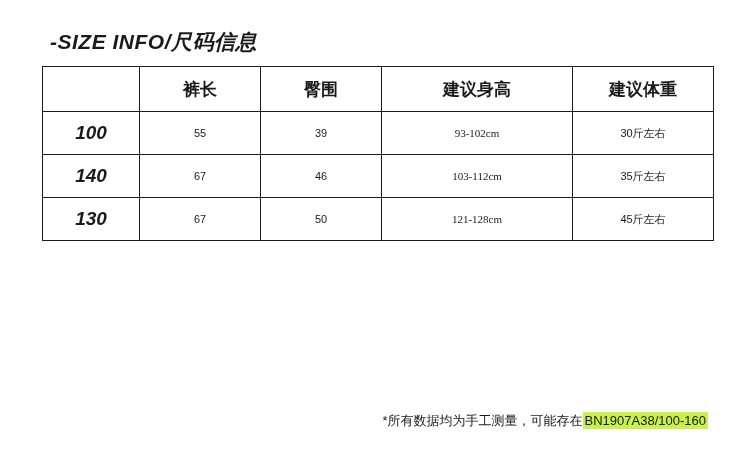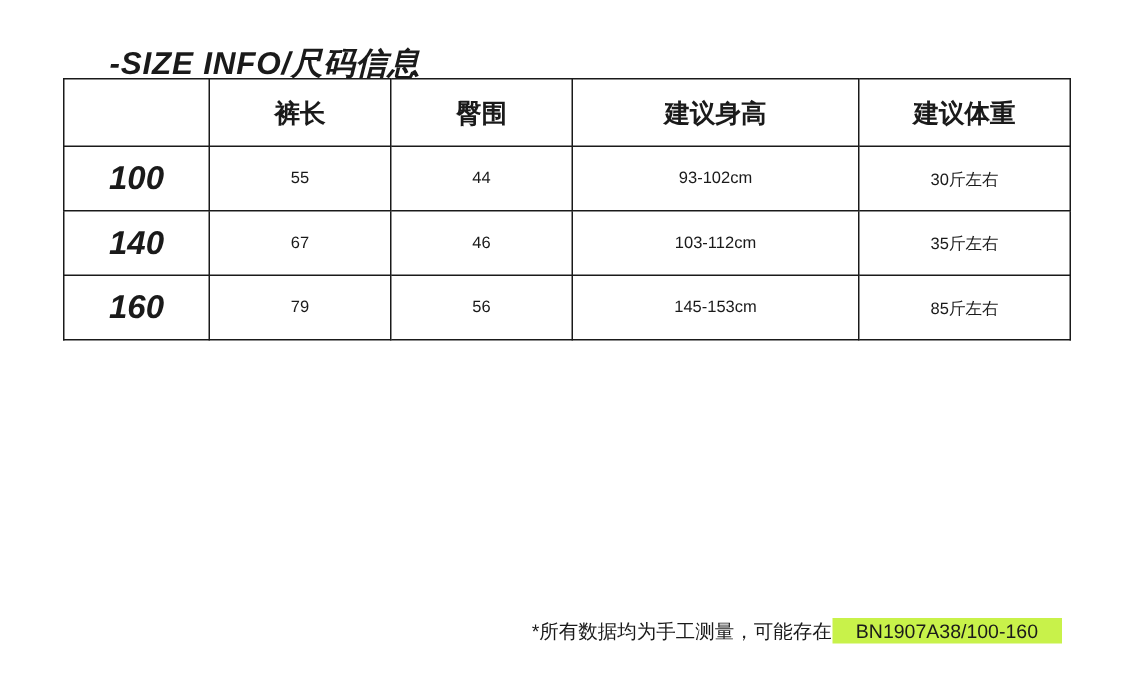--- a/index.html
+++ b/index.html
@@ -22,26 +22,25 @@
   .title {
     position: absolute;
     left: 50px;
     top: 28px;
     font-size: 21px;
     font-style: italic;
     font-weight: bold;
     color: #1a1a1a;
     letter-spacing: 0.5px;
     white-space: nowrap;
-    margin-left: 23px;
   }
   table.size-table {
     position: absolute;
     left: 42px;
-    top: 52px;
+    top: 66px;
     width: 666px;
     border-collapse: collapse;
     table-layout: fixed;
     border-radius: 12px;
   }
   table.size-table td,
   table.size-table th {
     border: 1px solid #1a1a1a;
     text-align: center;
     vertical-align: middle;
@@ -55,41 +54,41 @@
   }
   thead th.corner {
     width: 96px;
   }
   tbody td {
     height: 42px;
     font-size: 11px;
     font-weight: normal;
   }
   tbody td.size-cell {
-    font-size: 22px;
+    font-size: 19px;
     font-style: italic;
     font-weight: bold;
   }
   .col-1 { width: 96px; }
   .col-2 { width: 120px; }
   .col-3 { width: 120px; }
-  .col-4 { width: 190px; }
+  .col-4 { width: 190px; font-family: Liberation Serif, serif; }
   .col-5 { width: 140px; }
 
   .footnote {
     position: absolute;
     right: 42px;
     top: 412px;
     font-size: 13px;
     color: #1a1a1a;
     white-space: nowrap;
   }
   .footnote .code-badge {
     background: #c8f24a;
-    padding: 1px 16px;
+    padding: 1px 2px;
     font-size: 13px;
     color: #1a1a1a;
   }
 </style>
 </head>
 <body>
 
 <div class="page">
 
   <div class="title">-SIZE INFO/尺码信息</div>
@@ -101,37 +100,37 @@
         <th class="col-2">裤长</th>
         <th class="col-3">臀围</th>
         <th class="col-4">建议身高</th>
         <th class="col-5">建议体重</th>
       </tr>
     </thead>
     <tbody>
       <tr>
         <td class="size-cell col-1">100</td>
         <td class="col-2">55</td>
-        <td class="col-3">44</td>
+        <td class="col-3">39</td>
         <td class="col-4">93-102cm</td>
         <td class="col-5">30斤左右</td>
       </tr>
       <tr>
         <td class="size-cell col-1">140</td>
         <td class="col-2">67</td>
         <td class="col-3">46</td>
         <td class="col-4">103-112cm</td>
         <td class="col-5">35斤左右</td>
       </tr>
       <tr>
-        <td class="size-cell col-1">160</td>
-        <td class="col-2">79</td>
-        <td class="col-3">56</td>
-        <td class="col-4">145-153cm</td>
-        <td class="col-5">85斤左右</td>
+        <td class="size-cell col-1">130</td>
+        <td class="col-2">67</td>
+        <td class="col-3">50</td>
+        <td class="col-4">121-128cm</td>
+        <td class="col-5">45斤左右</td>
       </tr>
     </tbody>
   </table>
 
   <div class="footnote">
     <span>*所有数据均为手工测量，可能存在</span><span class="code-badge">BN1907A38/100-160</span>
   </div>
 
 </div>
 

